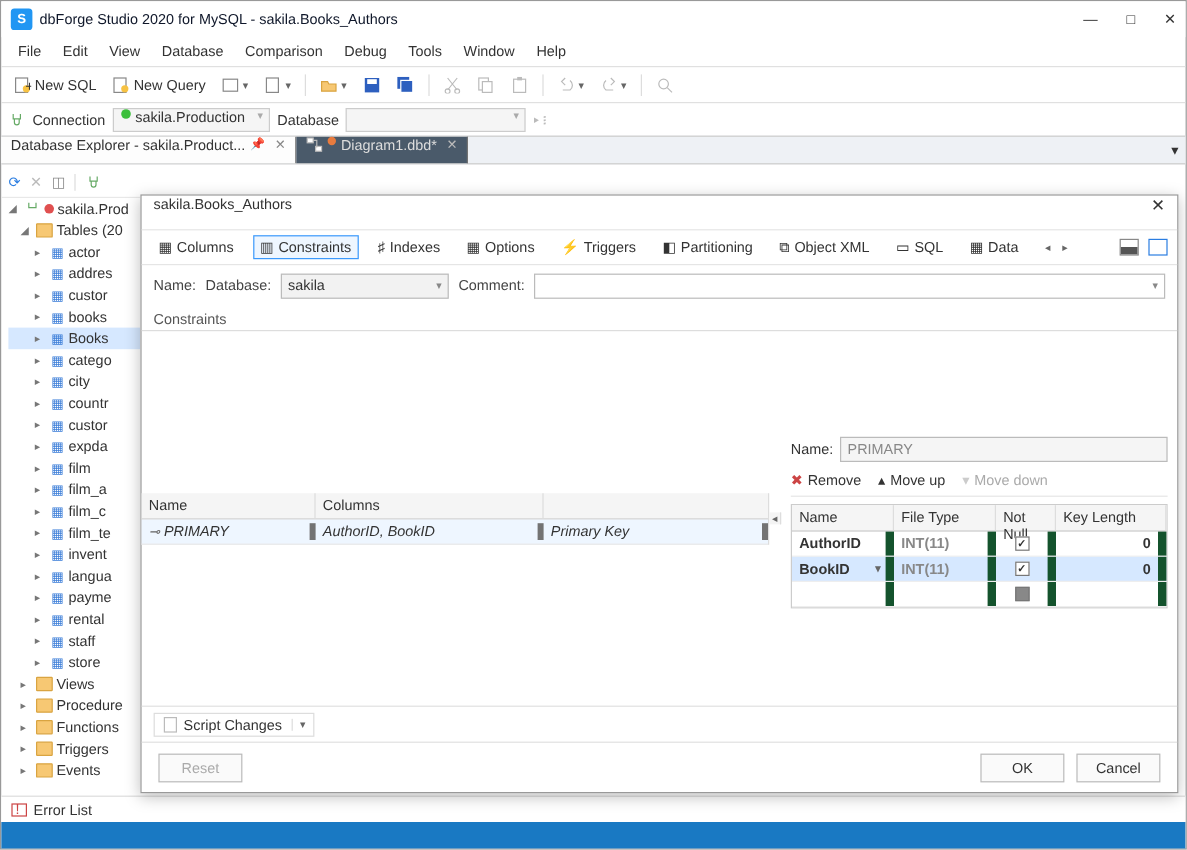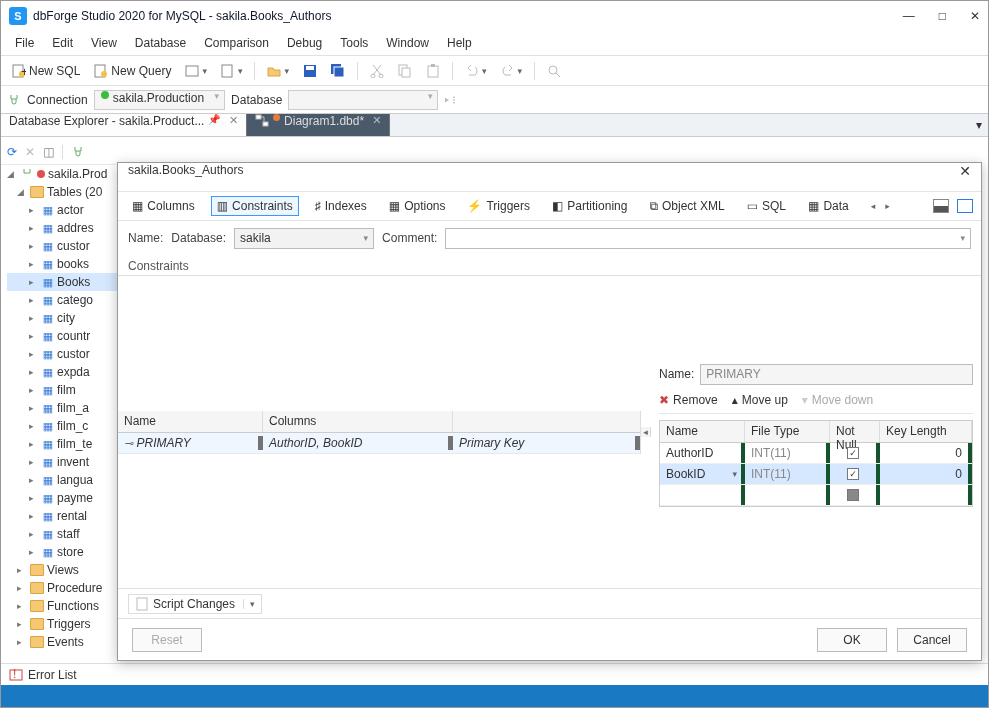--- a/index.html
+++ b/index.html
@@ -60,21 +60,21 @@
 .detail{width:330px;display:flex;flex-direction:column;padding:6px 8px 0;}
 .detail-row{display:flex;align-items:center;gap:6px;margin-bottom:6px;}
 .detail-row input{border:1px solid #bbb;background:#f5f5f5;height:21px;padding:0 5px;flex:1;color:#888;}
 .detail-actions{display:flex;align-items:center;gap:14px;margin:2px 0 6px;padding-bottom:6px;border-bottom:1px solid #e5e5e5;}
 .detail-actions .act{display:flex;align-items:center;gap:4px;cursor:pointer;}
 .detail-actions .act.disabled{color:#aaa;}
 .mini-grid{border:1px solid #ccc;}
 .mini-grid .mgh{display:flex;background:#f5f5f5;border-bottom:1px solid #ccc;height:22px;}
 .mini-grid .mgh div{padding:3px 6px;border-right:1px solid #ddd;}
 .mini-grid .mgr{display:flex;height:21px;align-items:center;border-bottom:1px solid #eee;}
-.mini-grid .mgr div{padding:0 6px;border-right:4px solid #14532d;height:100%;display:flex;align-items:center;}
+.mini-grid .mgr div{padding:0 6px;border-right:7px solid #14532d;height:100%;display:flex;align-items:center;font-weight:bold;}
 .mini-grid .mgr.sel{background:#d6e8ff;}
 .mini-grid .mgr.sel div:nth-child(2){color:#888;}
 .chk{width:12px;height:12px;border:1px solid #777;display:inline-flex;align-items:center;justify-content:center;font-size:9px;background:#fff;}
 .chk.half{background:#888;}
 .dialog-sc{height:30px;display:flex;align-items:center;padding:0 10px;border-top:1px solid #e0e0e0;color:#999;}
 .dialog-sc .scbtn{display:flex;align-items:center;gap:4px;border:1px solid #ddd;padding:2px 6px;}
 .dialog-footer{height:42px;display:flex;align-items:center;padding:0 14px;gap:10px;border-top:1px solid #e0e0e0;}
 .dialog-footer .btn{min-width:70px;height:24px;border:1px solid #bbb;background:#fafafa;display:flex;align-items:center;justify-content:center;cursor:pointer;}
 .dialog-footer .btn.dis{color:#aaa;}
 .dialog-footer .spacer{flex:1;}

